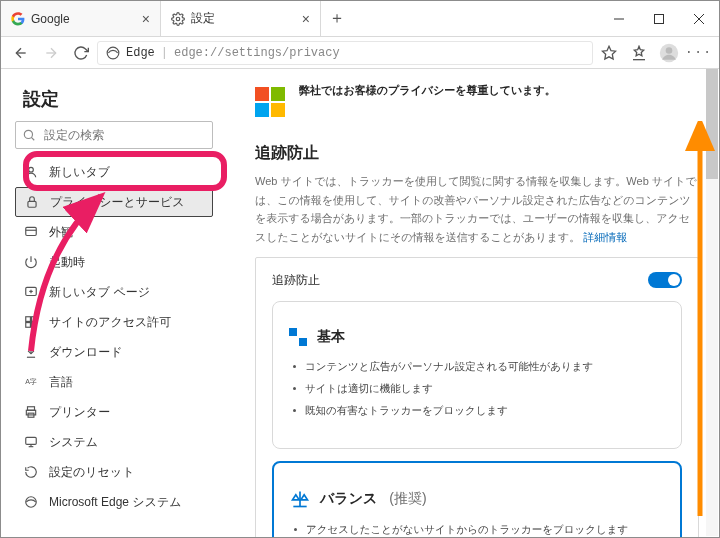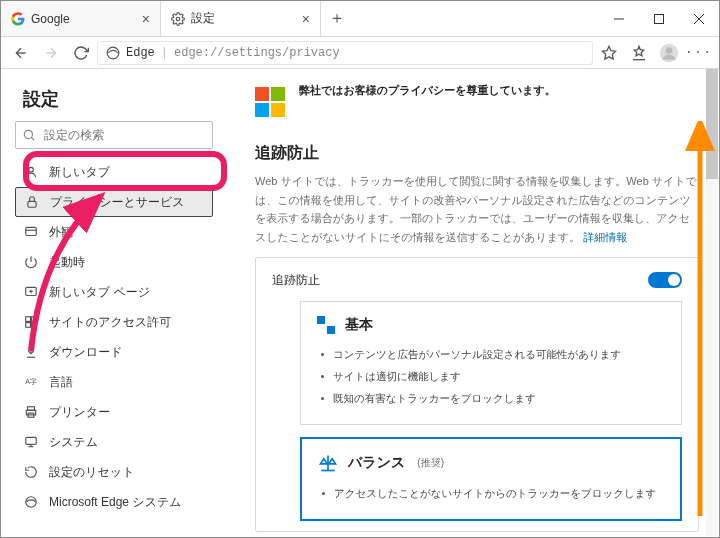--- a/index.html
+++ b/index.html
@@ -67,25 +67,25 @@
   .mslogo .c3{background:#00a4ef;} .mslogo .c4{background:#ffb900;}
   .hero h2{margin:0 0 6px;font-size:11px;font-weight:600;}
   .hero p{margin:0;font-size:11px;color:var(--muted);}
   .link{color:var(--link);}
   h3.section{font-size:16px;font-weight:600;margin:26px 0 8px;}
   .desc{font-size:11px;color:var(--muted);line-height:1.7;margin:0 0 10px;}
   .panel{border:1px solid var(--border);border-radius:2px;padding:14px 16px 10px;}
   .panel-head{display:flex;align-items:center;}
   .toggle{width:34px;height:16px;background:var(--accent);border-radius:10px;position:relative;margin-left:auto;}
   .toggle::after{content:"";position:absolute;right:2px;top:2px;width:12px;height:12px;background:#fff;border-radius:50%;}
-  .card{border:1px solid var(--border);border-radius:0;padding:14px 16px;margin-top:12px;margin-left:28px;}
+  .card{border:1px solid var(--border);border-radius:8px;padding:26px 16px;margin-top:12px;}
   .card.selected{border:2px solid var(--selected-border);}
   .card-head{display:flex;align-items:center;gap:10px;}
   .card-head .ttl{font-size:14px;font-weight:600;}
-  .card-head .sub{font-size:10px;color:var(--muted);margin-left:2px;}
+  .card-head .sub{font-size:14px;color:var(--muted);margin-left:2px;}
   .icon-basic{display:inline-block;width:18px;height:18px;position:relative;}
   .icon-basic::before{content:"";position:absolute;left:0;top:0;width:8px;height:8px;background:var(--accent);}
   .icon-basic::after{content:"";position:absolute;left:10px;top:10px;width:8px;height:8px;background:var(--accent);}
   .bul{margin:10px 0 0;padding:0 0 0 4px;list-style:none;}
   .bul li{font-size:10.5px;color:#444;padding:4px 0 4px 12px;position:relative;}
   .bul li::before{content:"";position:absolute;left:0;top:9px;width:3px;height:3px;background:#555;border-radius:50%;}
   
   .fake-scroll{position:absolute;right:1px;top:68px;bottom:1px;width:12px;background:#f6f6f6;}
   .fake-scroll .thumb{position:absolute;left:0;right:0;top:0;height:110px;background:#c8c8c8;}
   .ellipsis{letter-spacing:2px;}

